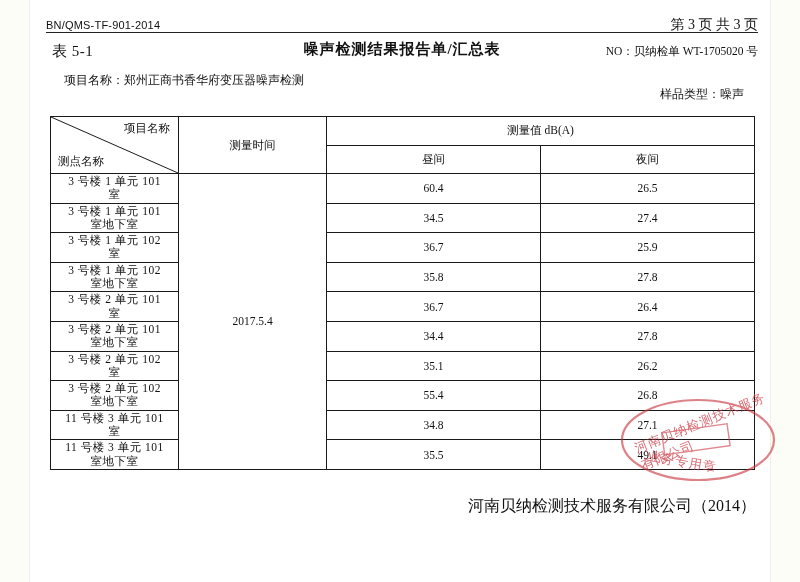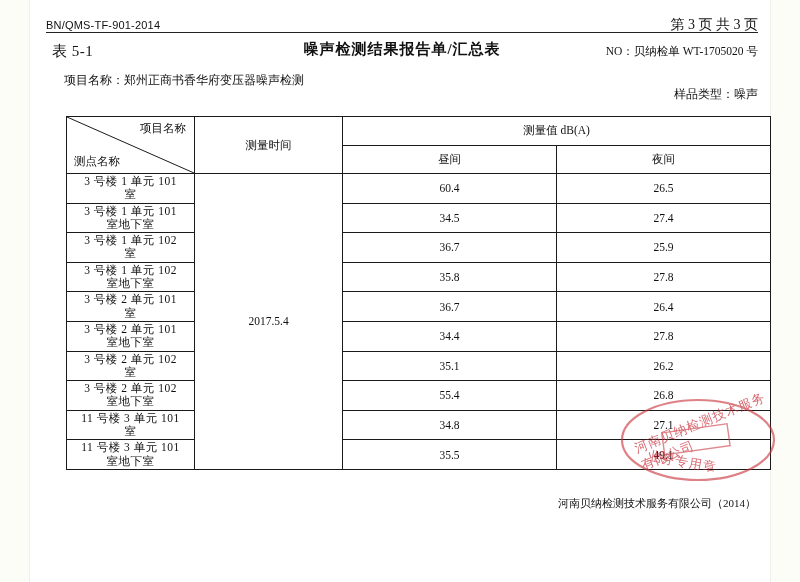--- a/index.html
+++ b/index.html
@@ -100,27 +100,27 @@
     font-size: 12px;
   }
   .proj-name {
     position: absolute;
     left: 6px;
     top: 0;
     margin-left: 12px;
   }
   .sample-type {
     position: absolute;
-    right: 0;
+    right: 14px;
     top: 14px;
     font-size: 12px;
   }
   table.main {
     position: absolute;
-    left: 20px;
+    left: 4px;
     top: 116px;
     width: 704px;
     border-collapse: collapse;
     table-layout: fixed;
     padding-left: 24px;
   }
   table.main td, table.main th {
     border: 1px solid #1a1a1a;
     font-weight: normal;
     font-size: 11.5px;
@@ -171,21 +171,21 @@
   }
   .site-cell .l1 { display: block; letter-spacing: 0.5px; font-family: Liberation Serif, serif; }
   .site-cell .l2 { display: block; letter-spacing: 0.5px; }
   .meas-head {
     height: 26px;
   }
   .footer {
     position: absolute;
     right: 2px;
     top: 496px;
-    font-size: 11px;
+    font-size: 16px;
   }
   
   .stamp {
     position: absolute;
     left: 565px;
     top: 395px;
     width: 175px;
     height: 90px;
     pointer-events: none;
     opacity: 0.72;

